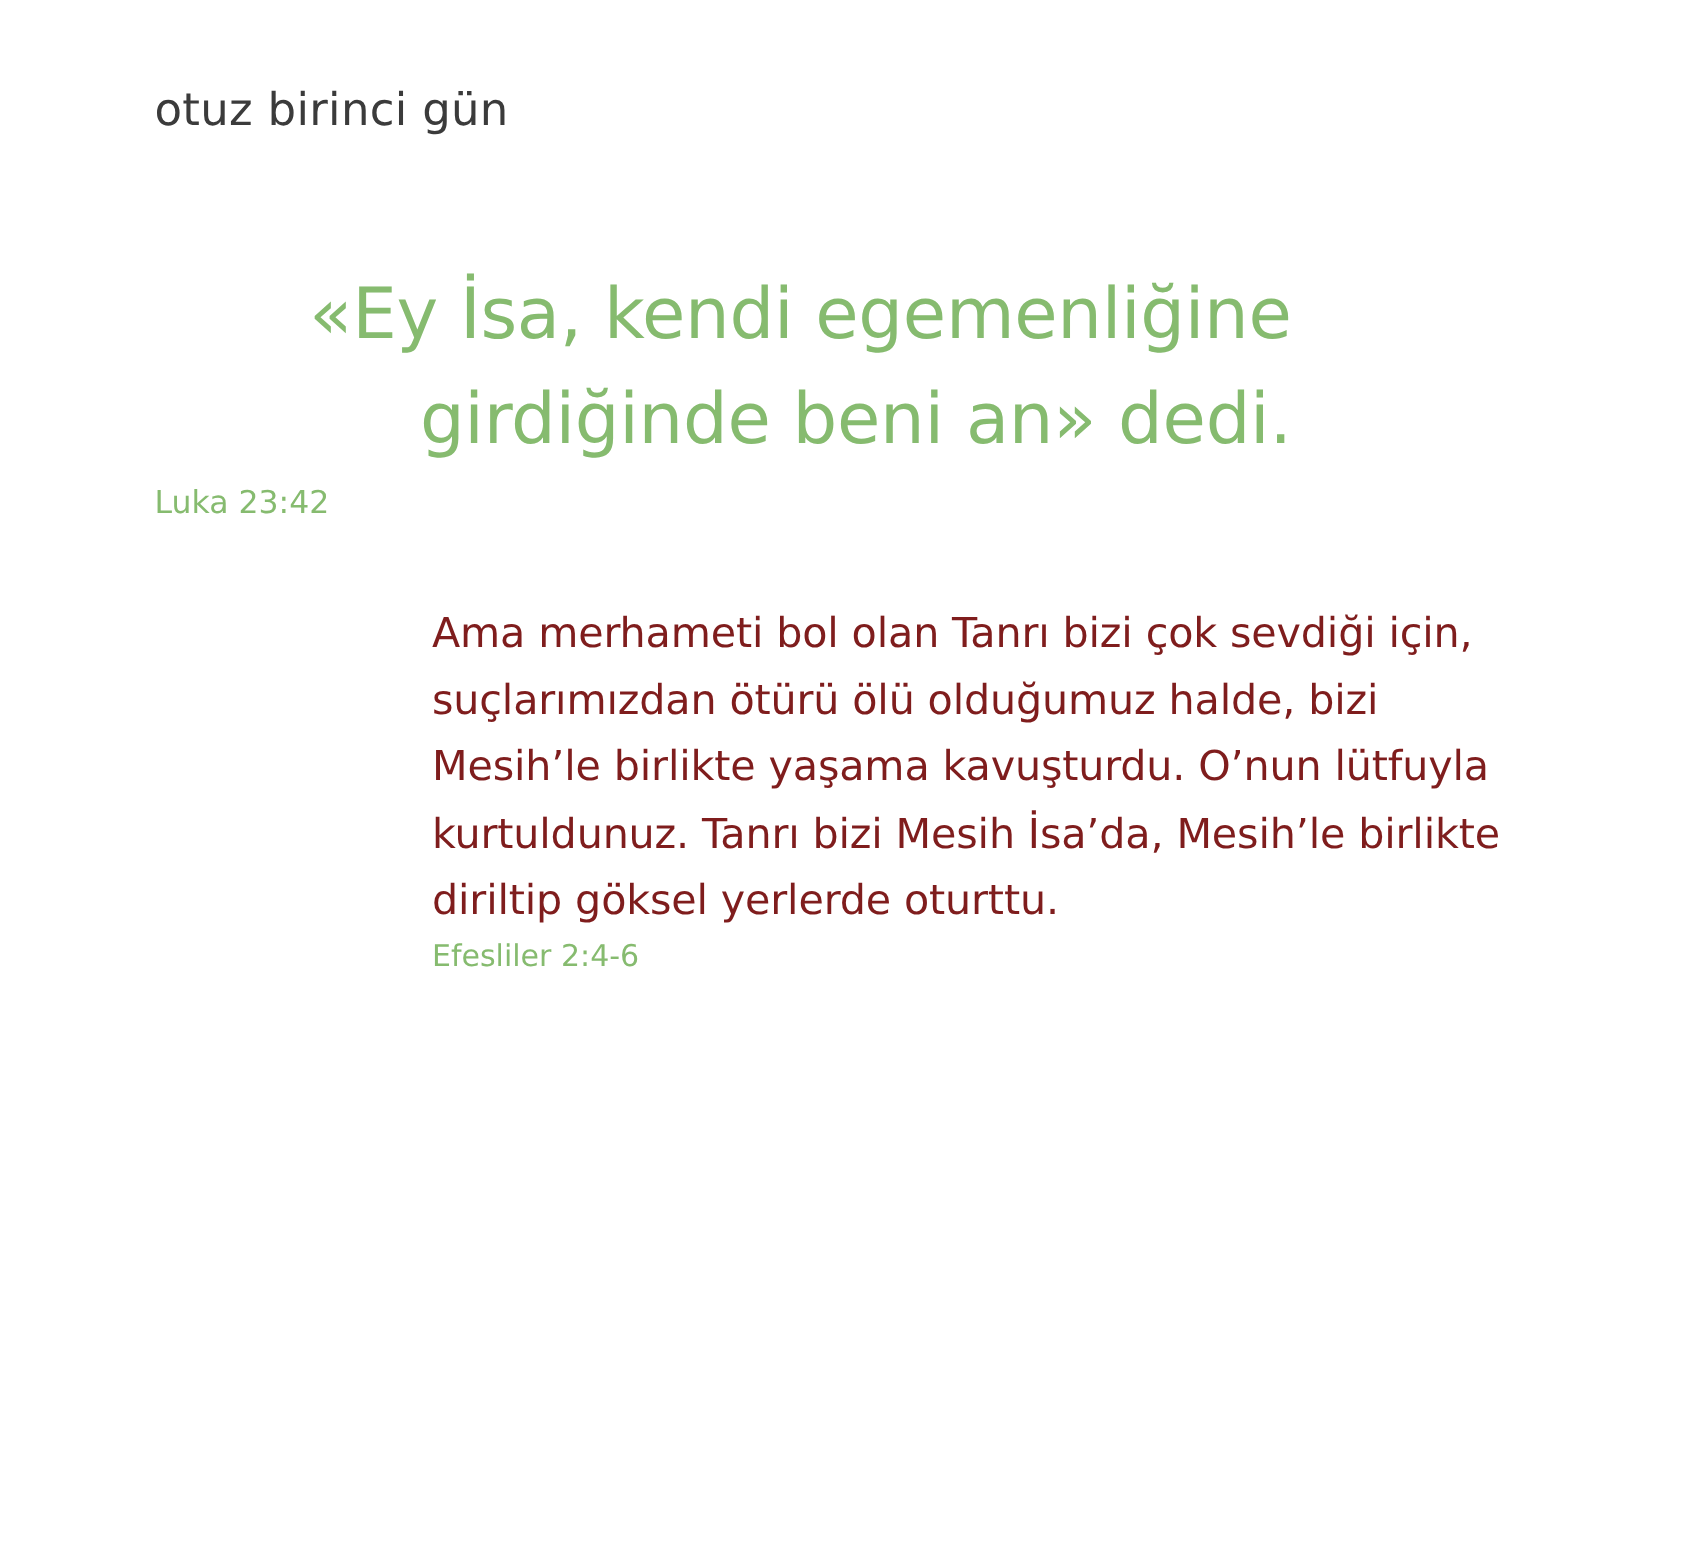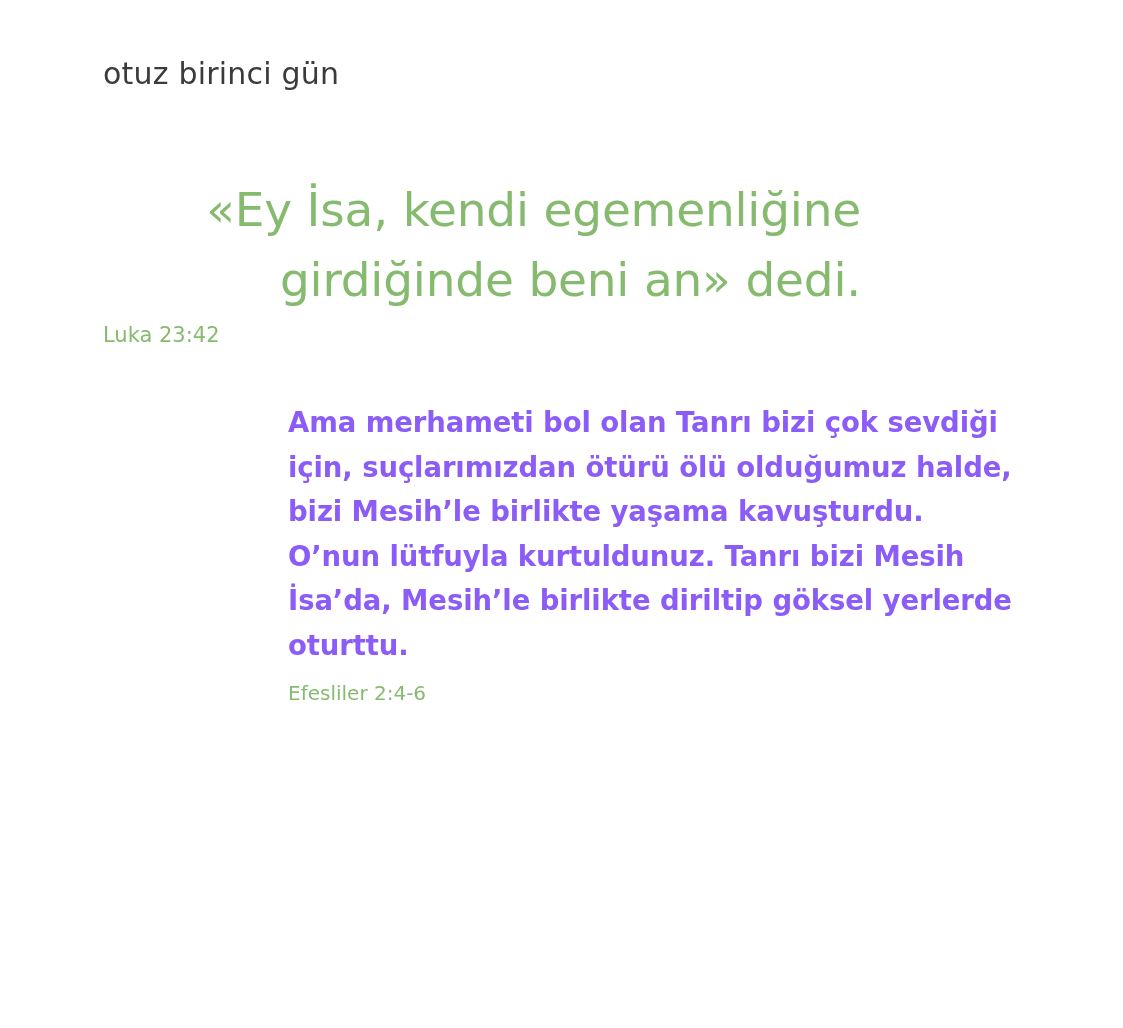--- a/index.html
+++ b/index.html
@@ -57,26 +57,26 @@
     left: 288px;
     top: 400px;
     width: 730px;
   }
   .passage {
     margin-bottom: 26px;
   }
   .passage-text {
     font-size: 27.5px;
     line-height: 1.62;
-    color: #8b5cf6;
-    font-weight: 700;
+    color: #7f1d1d;
+    font-weight: 400;
     letter-spacing: -0.1px;
   }
   .passage-ref {
-    margin-top: 14px;
+    margin-top: 2px;
     font-size: 20px;
     color: #86bb6f;
     font-weight: 400;
     letter-spacing: 0px;
   }
   .passage-2 {
     margin-top: 34px;
   }
 </style>
 </head>

